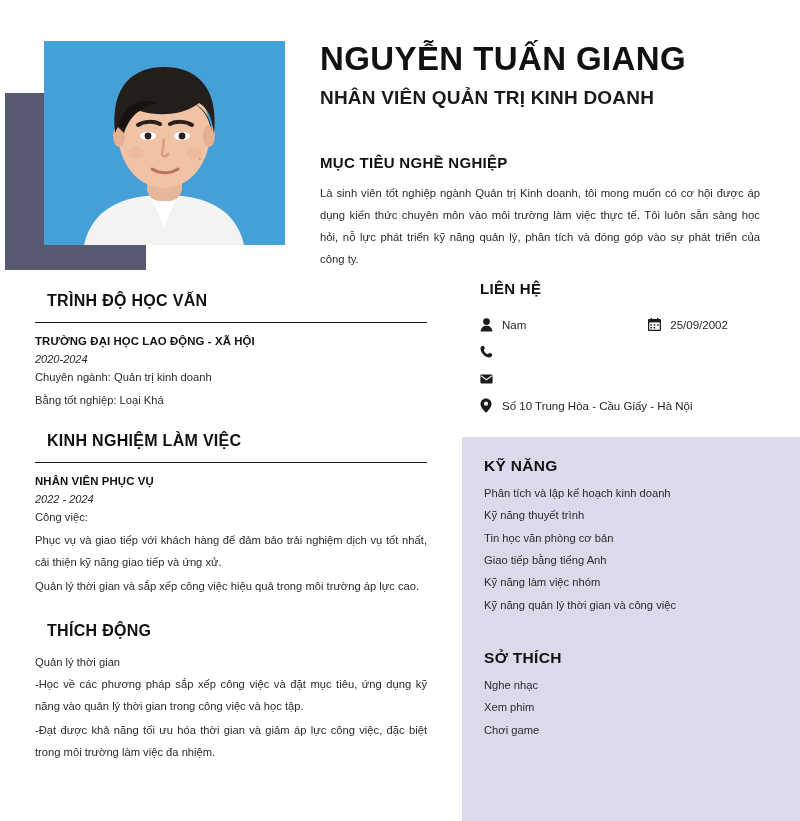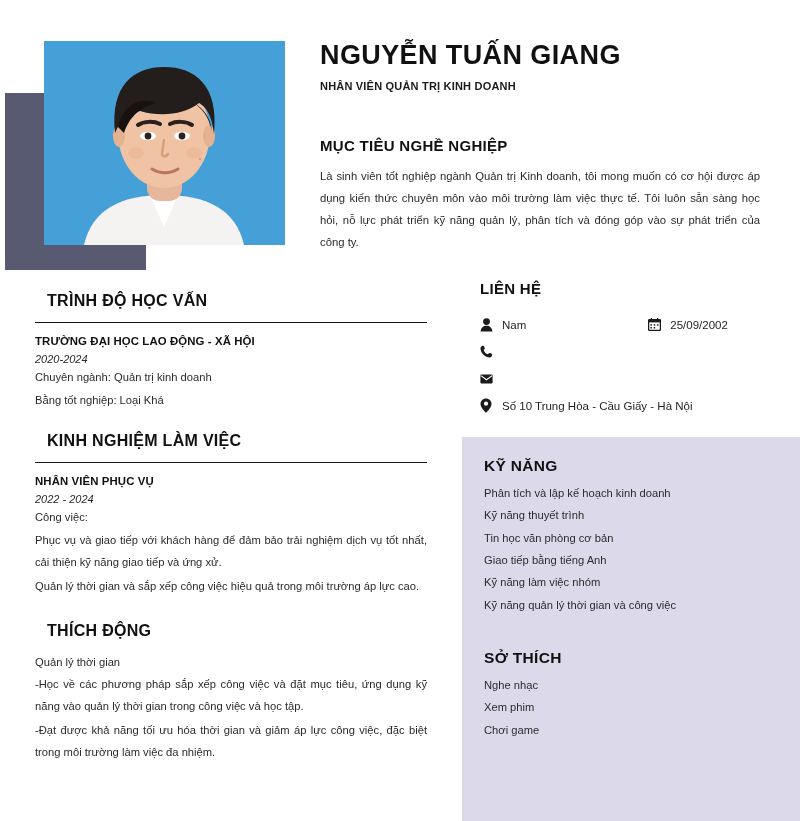--- a/index.html
+++ b/index.html
@@ -41,29 +41,29 @@
   }
   .photo-svg { display: block; width: 241px; height: 204px; }
 
   .header-text {
     position: absolute;
     left: 320px;
     top: 40px;
     width: 460px;
   }
   .full-name {
-    font-size: 27px;
+    font-size: 33px;
     font-weight: bold;
     letter-spacing: 0.4px;
     color: #111111;
     margin: 0;
     line-height: 1.15;
   }
   .job-title {
-    font-size: 11px;
+    font-size: 19px;
     font-weight: bold;
     letter-spacing: 0.2px;
     color: #1b1b1b;
     margin: 9px 0 0 0;
     line-height: 1.2;
   }
   .objective-heading {
     font-size: 15px;
     font-weight: bold;
     letter-spacing: 0.3px;

